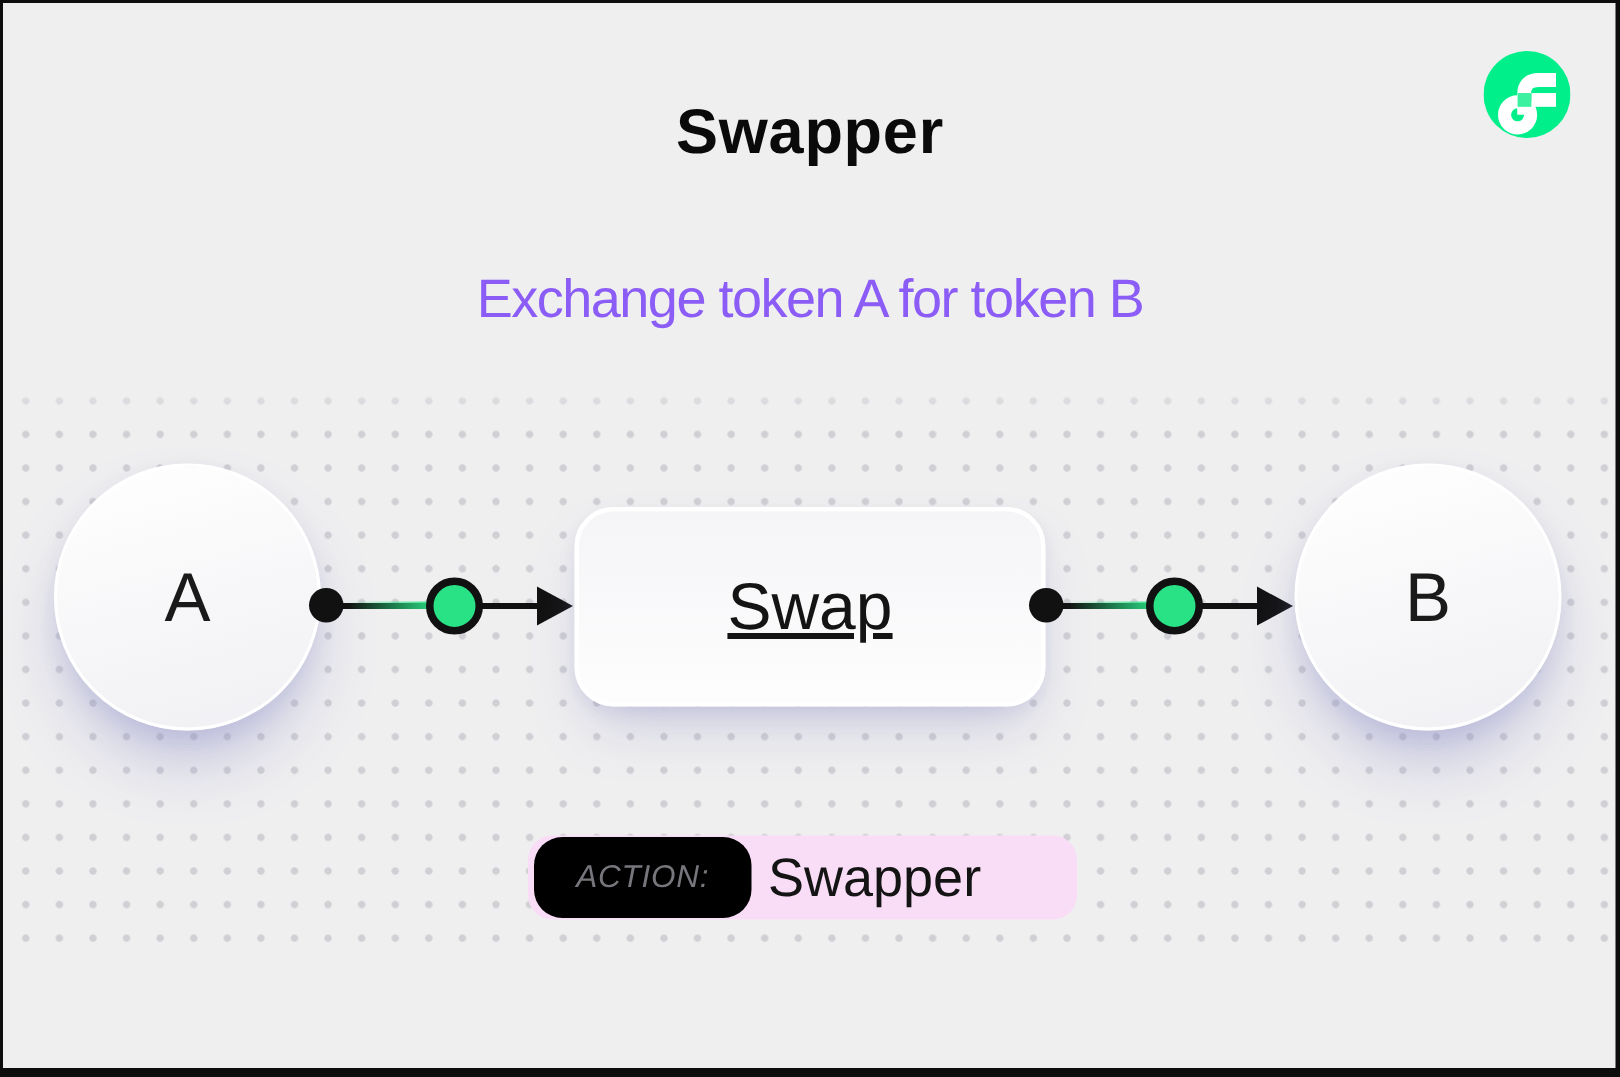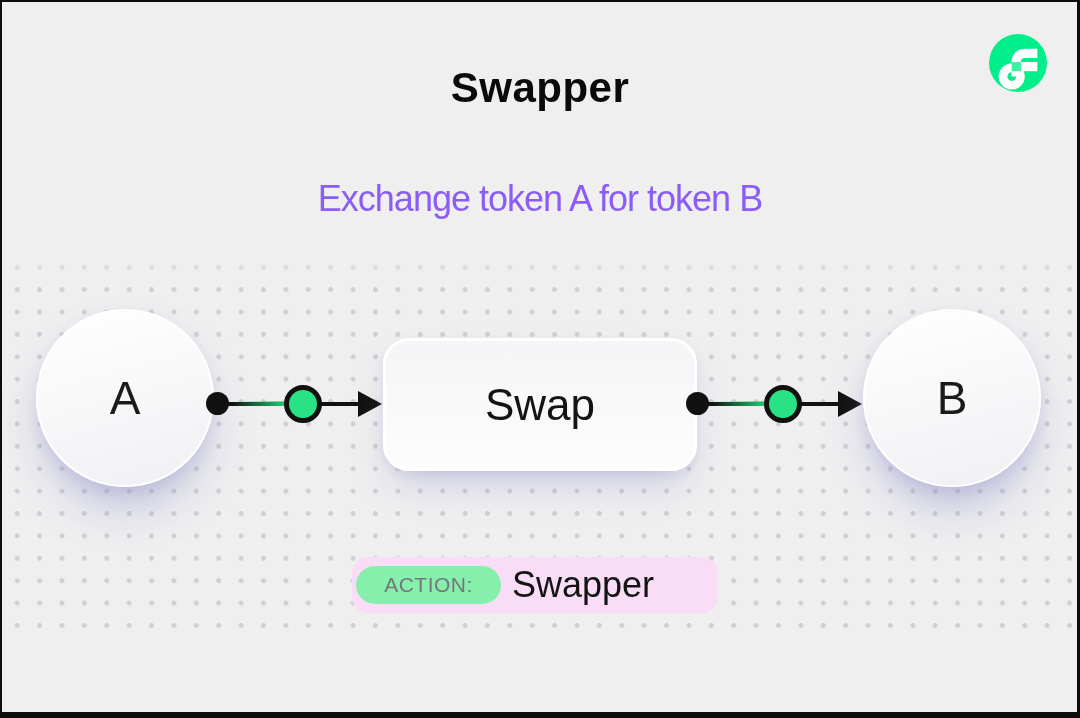--- a/index.html
+++ b/index.html
@@ -39,44 +39,44 @@
   }
   .circle-a{left:36px;top:309px;}
   .circle-b{left:863px;top:309px;}
   .swap-box{
     position:absolute;left:383px;top:338px;width:314px;height:133px;
     border-radius:26px;box-sizing:border-box;
     background:linear-gradient(180deg,#f5f5f7 0%,#fdfdfe 100%);
     border:3px solid #ffffff;
     box-shadow:0 20px 38px -12px rgba(125,125,190,.38),0 4px 10px rgba(150,150,200,.15);
     display:flex;align-items:center;justify-content:center;
-    font-size:44px;color:#141414;
+    font-size:44px;color:#141414;text-decoration:underline;
   }
   .conn-line{position:absolute;top:402px;height:4px;background:#111;}
   .conn-trail{position:absolute;top:401px;height:5px;border-radius:3px;
     background:linear-gradient(90deg,rgba(42,226,134,0) 0%,#2ae286 85%);}
   .conn-start-dot{position:absolute;top:392px;width:23px;height:23px;border-radius:50%;background:#111;}
   .conn-token-dot{
     position:absolute;top:385px;width:38px;height:38px;border-radius:50%;
     background:#2ae286;border:5px solid #111;box-sizing:border-box;
   }
   .conn-arrowhead{
     position:absolute;top:391px;width:0;height:0;
     border-top:13px solid transparent;border-bottom:13px solid transparent;
     border-left:24px solid #111;
   }
   .badge{
     position:absolute;left:352px;top:557px;width:366px;height:56px;
     border-radius:16px;background:#f9ddf6;box-sizing:border-box;
     display:flex;align-items:center;padding:0 12px 0 4px;gap:11px;
   }
   .badge-label{
-    height:38px;min-width:145px;border-radius:19px;background:#86efac;
+    height:54px;min-width:145px;border-radius:19px;background:#000000;
     display:flex;align-items:center;justify-content:center;
-    font-size:21px;font-weight:500;letter-spacing:.5px;color:#76767c;
+    font-size:21px;font-weight:500;letter-spacing:.5px;color:#76767c;font-style:italic;
   }
   .badge-value{font-size:36px;color:#141414;}
 </style>
 </head>
 <body>
 
 <div class="stage">
 
   <div class="title">Swapper</div>
 

